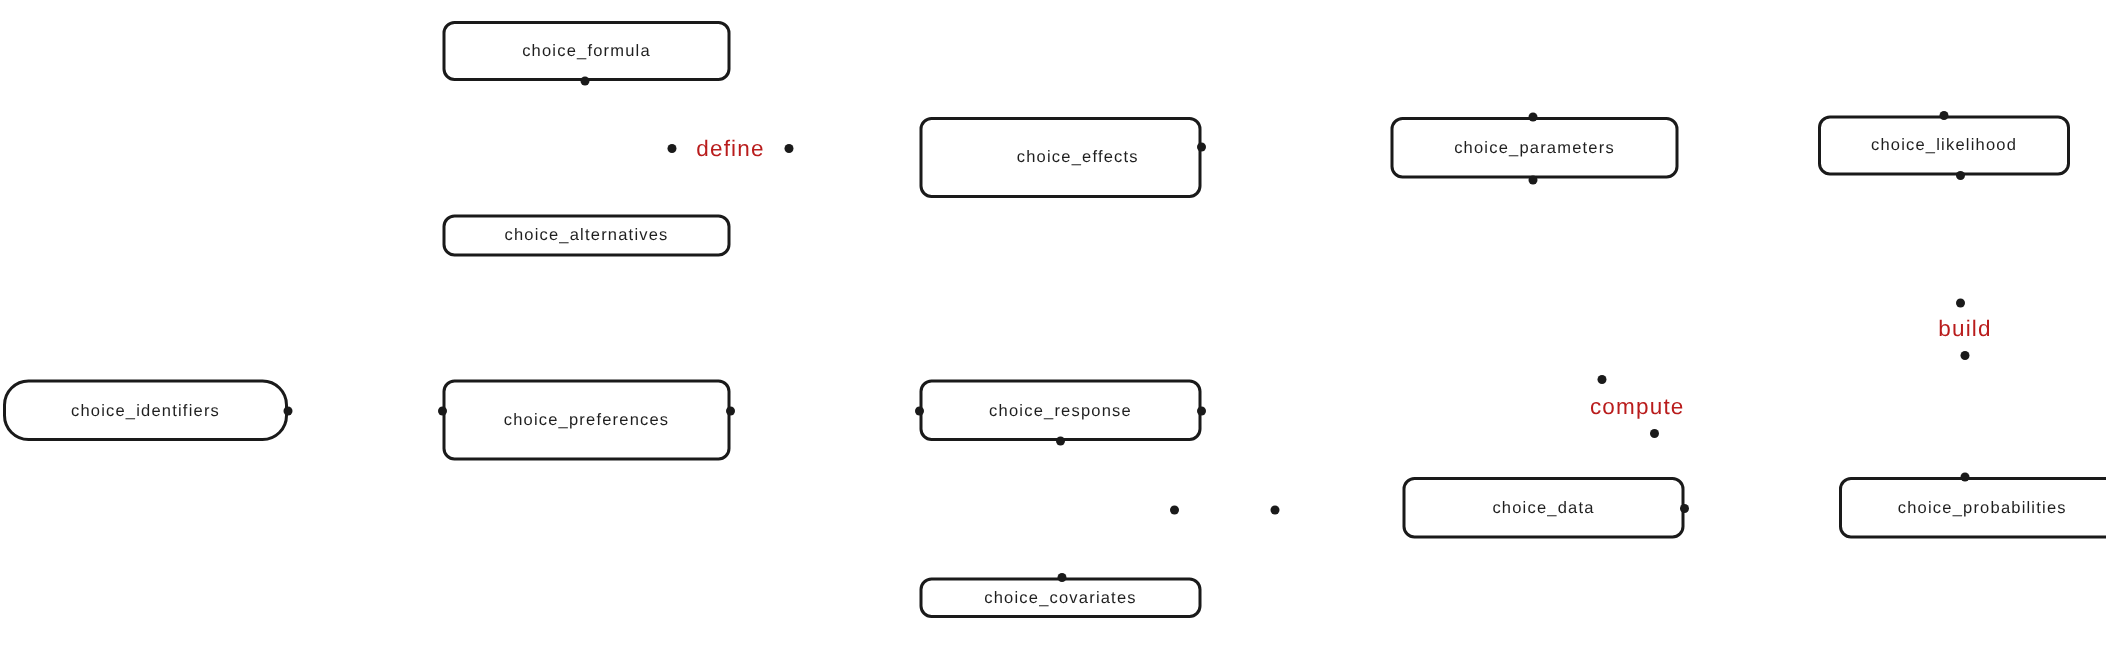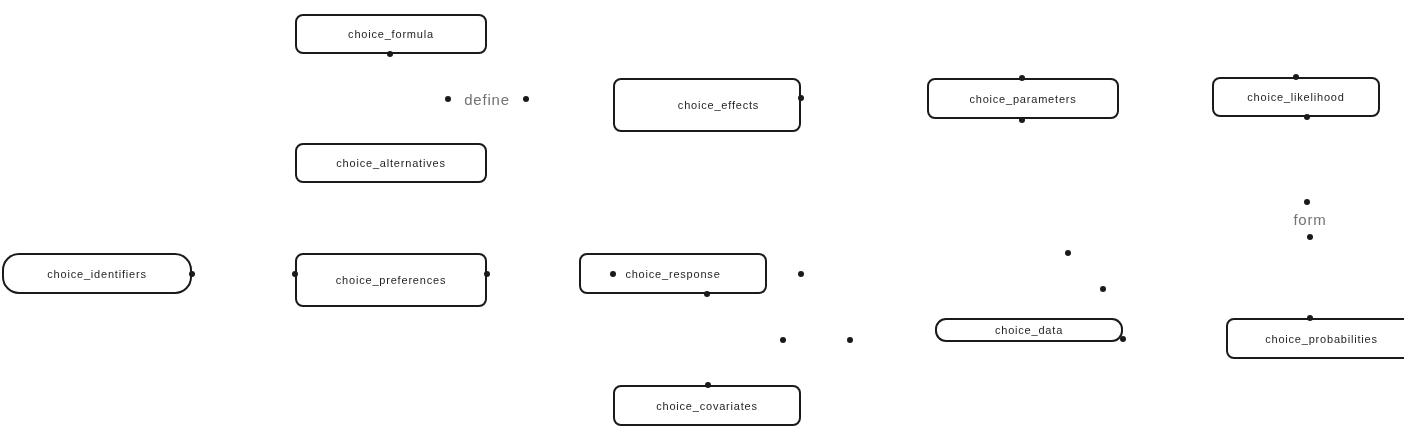--- a/index.html
+++ b/index.html
@@ -33,44 +33,44 @@
   .edge-label {
     position: absolute;
     box-sizing: border-box;
     background: #ffffff;
     border-radius: 6px;
     display: flex;
     align-items: center;
     justify-content: center;
     font-size: 15px;
     letter-spacing: 0.8px;
-    color: #737373;
+    color: #b91c1c;
     white-space: nowrap;
     z-index: 2;
   }
   .nub {
     position: absolute;
     width: 6px;
     height: 6px;
     background: #1a1a1a;
     border-radius: 50%;
     z-index: 3;
   }
   
   .n-formula      { left: 295px;  top: 14px;  width: 192px; height: 40px; }
   .n-effects      { left: 613px;  top: 78px;  width: 188px; height: 54px; padding-left: 23px; }
   .n-parameters   { left: 927px;  top: 78px;  width: 192px; height: 41px; text-align: center; }
   .n-likelihood   { left: 1212px; top: 77px;  width: 168px; height: 40px; }
-  .n-alternatives { left: 295px;  top: 143px; width: 192px; height: 40px; text-align: right; }
+  .n-alternatives { left: 295px;  top: 143px; width: 192px; height: 28px; text-align: right; }
   .n-identifiers  { left: 2px;    top: 253px; width: 190px; height: 41px; border-radius: 17px; }
   .n-preferences  { left: 295px;  top: 253px; width: 192px; height: 54px; }
-  .n-response     { left: 579px;  top: 253px; width: 188px; height: 41px; }
-  .n-data         { left: 935px;  top: 318px; width: 188px; height: 24px; border-radius: 11px; }
+  .n-response     { left: 613px;  top: 253px; width: 188px; height: 41px; }
+  .n-data         { left: 935px;  top: 318px; width: 188px; height: 41px; }
   .n-probabilities{ left: 1226px; top: 318px; width: 191px; height: 41px; }
-  .n-covariates   { left: 613px;  top: 385px; width: 188px; height: 41px; }
+  .n-covariates   { left: 613px;  top: 385px; width: 188px; height: 27px; }
   
   .l-define  { left: 447px;  top: 81px;  width: 80px; height: 36px; }
   .l-form    { left: 1265px; top: 201px; width: 90px; height: 37px; }
   .l-compute { left: 1045px; top: 252px; width: 93px; height: 38px; }
   .l-build   { left: 782px;  top: 322px; width: 68px; height: 36px; }
   
   .nub-formula-bottom      { left: 387px;  top: 51px;  }
   .nub-parameters-top      { left: 1019px; top: 75px;  }
   .nub-parameters-bottom   { left: 1019px; top: 117px; }
   .nub-likelihood-top      { left: 1293px; top: 74px;  }
@@ -105,21 +105,22 @@
   <div class="node n-likelihood">choice_likelihood</div>
   <div class="node n-alternatives">choice_alternatives</div>
   <div class="node n-identifiers">choice_identifiers</div>
   <div class="node n-preferences">choice_preferences</div>
   <div class="node n-response">choice_response</div>
   <div class="node n-data">choice_data</div>
   <div class="node n-probabilities">choice_probabilities</div>
   <div class="node n-covariates">choice_covariates</div>
 
   <div class="edge-label l-define">define</div>
-  <div class="edge-label l-form">form</div>
+  <div class="edge-label l-form">build</div>
+  <div class="edge-label l-compute">compute</div>
 
   <div class="nub nub-formula-bottom"></div>
   <div class="nub nub-parameters-top"></div>
   <div class="nub nub-parameters-bottom"></div>
   <div class="nub nub-likelihood-top"></div>
   <div class="nub nub-likelihood-bottom"></div>
   <div class="nub nub-identifiers-right"></div>
   <div class="nub nub-preferences-left"></div>
   <div class="nub nub-preferences-right"></div>
   <div class="nub nub-response-left"></div>

